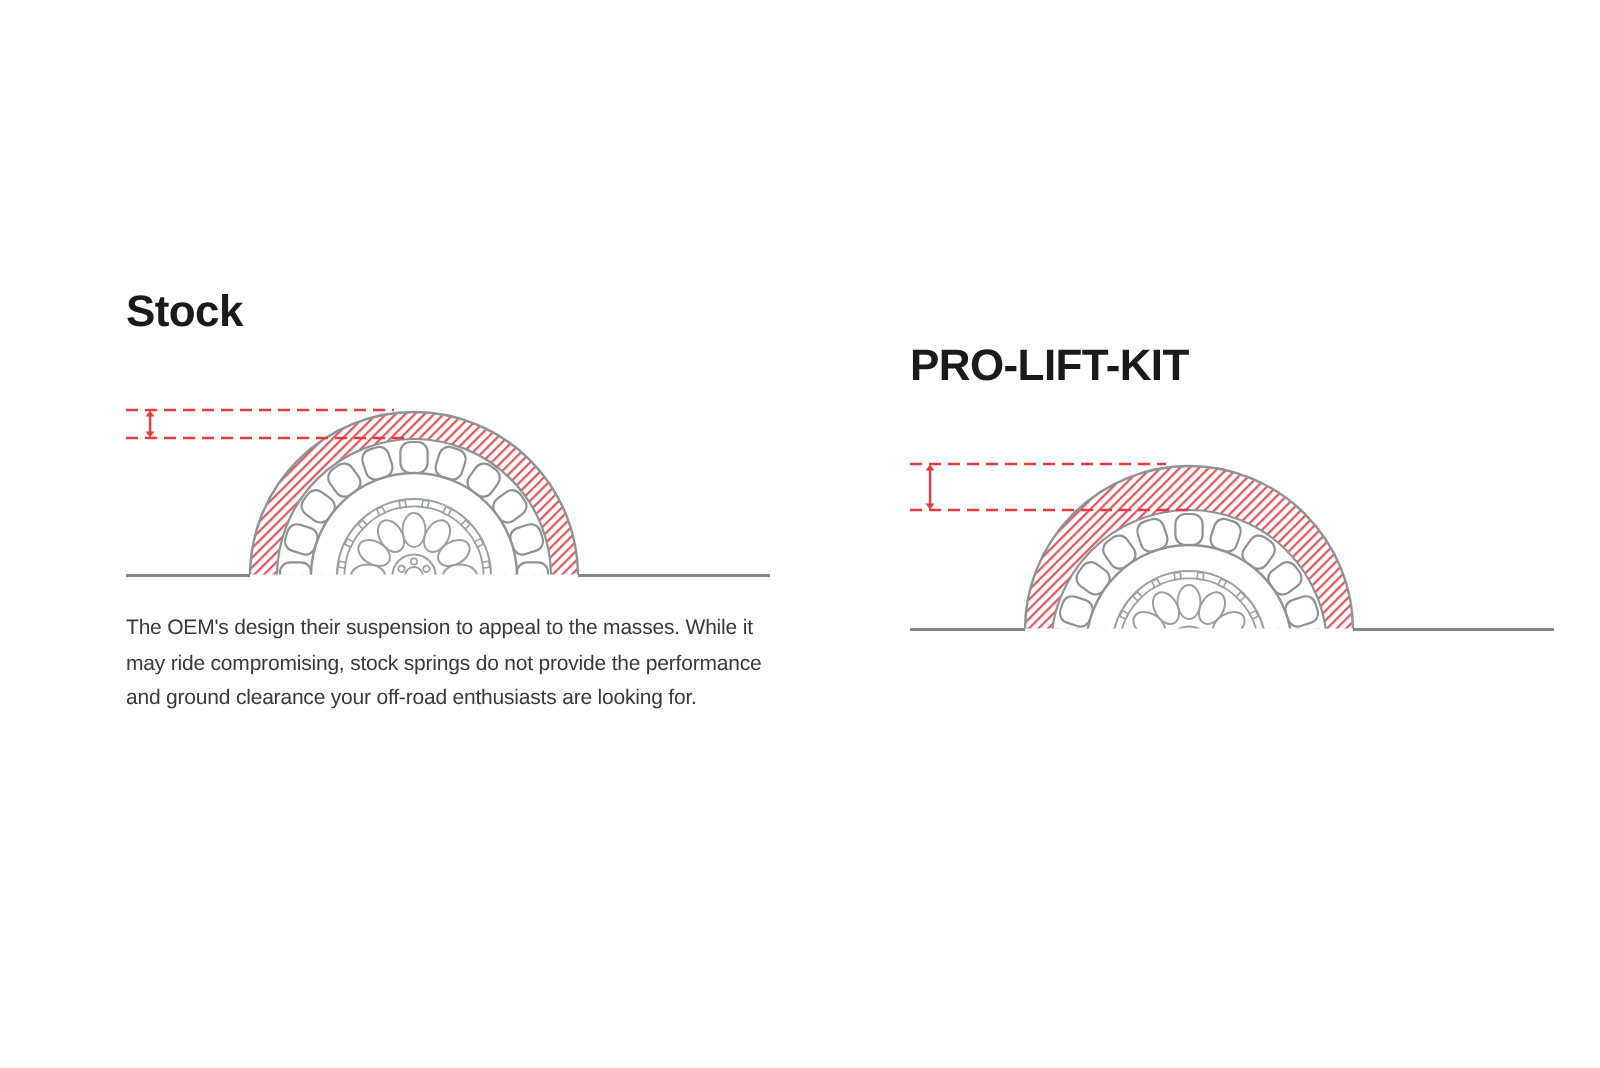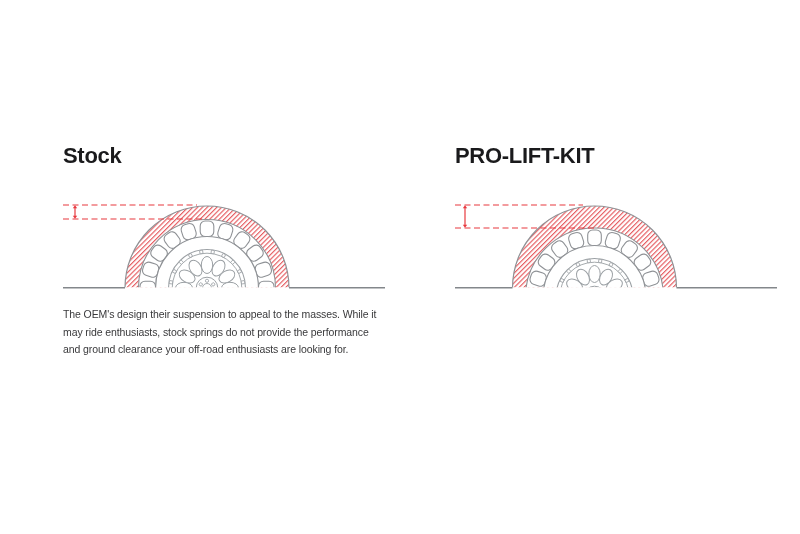--- a/index.html
+++ b/index.html
@@ -134,26 +134,26 @@
         <line x1="0" y1="13" x2="134" y2="13" stroke-width="1.2" stroke-dasharray="6 3.5"></line>
         <line x1="0" y1="27" x2="142" y2="27" stroke-width="1.2" stroke-dasharray="6 3.5"></line>
         <line x1="12" y1="15" x2="12" y2="25" stroke-width="1.2"></line>
         <polygon points="9.8,16.2 14.2,16.2 12,13.2" fill="#e8393f" stroke="none"></polygon>
         <polygon points="9.8,23.8 14.2,23.8 12,26.8" fill="#e8393f" stroke="none"></polygon>
       </g>
     </svg>
 
     <div class="body-text">
       <div>The OEM's design their suspension to appeal to the masses. While it</div>
-      <div>may ride enthusiasts, stock springs do not provide the performance</div>
+      <div>may ride compromising, stock springs do not provide the performance</div>
       <div>and ground clearance your off-road enthusiasts are looking for.</div>
     </div>
   </div>
 
-  <div class="panel" style="left:455px;">
+  <div class="panel" style="left:455px;margin-top:27px;">
     <div class="panel-heading">PRO-LIFT-KIT</div>
 
     <svg class="diagram" width="322" height="100" viewBox="0 0 322 100">
       <defs>
         <pattern id="hatchR" width="3.4" height="3.4" patternUnits="userSpaceOnUse" patternTransform="rotate(-45)">
           <rect width="3.4" height="3.4" fill="#ffffff"></rect>
           <line x1="0" y1="0.6" x2="3.4" y2="0.6" stroke="#e34b50" stroke-width="1.05"></line>
         </pattern>
         <clipPath id="clipR">
             <rect x="0" y="0" width="322" height="95.2"></rect>

